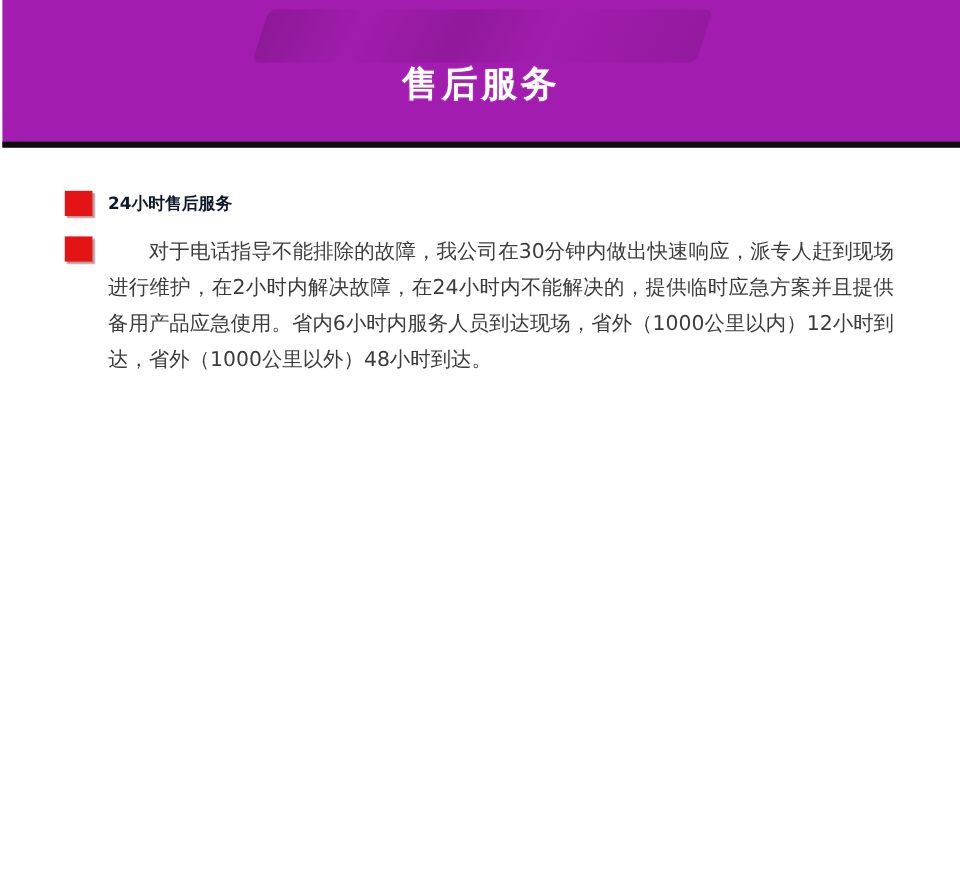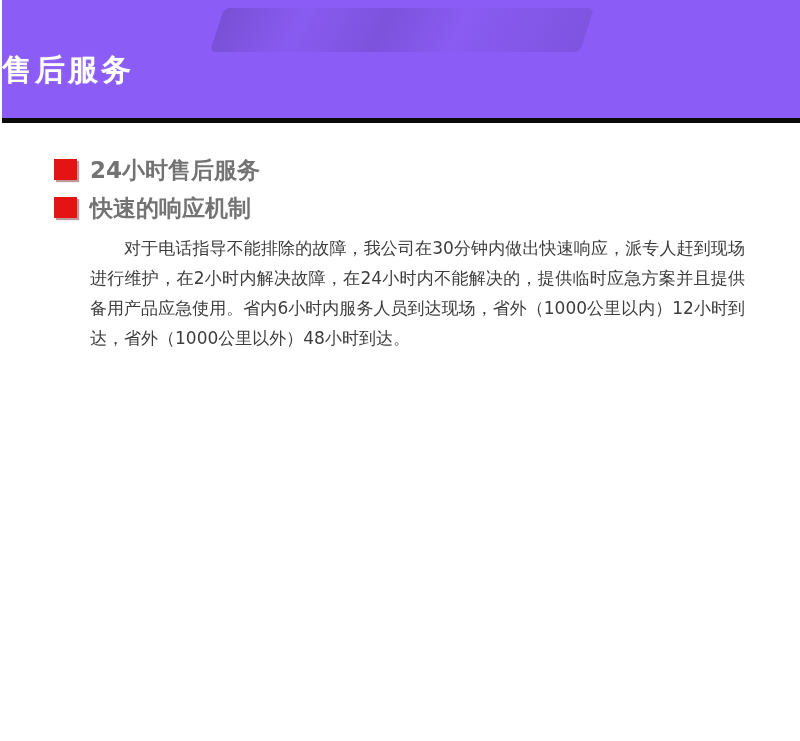--- a/index.html
+++ b/index.html
@@ -17,24 +17,25 @@
     width: 800px;
     height: 741px;
     background: #ffffff;
     position: relative;
   }
   
   .banner {
     position: relative;
     margin-left: 2px;
     height: 118px;
-    background: #8b5cf6;
+    background: #a21caf;
     border-bottom: 5px solid #0b0b0b;
     display: flex;
     align-items: center;
+    justify-content: center;
     overflow: hidden;
   }
   .banner h1 {
     margin: 22px 0 0 0;
     color: #ffffff;
     font-size: 30px;
     font-weight: bold;
     letter-spacing: 3px;
     text-shadow: 0 0 2px rgba(255,255,255,0.25);
   }
@@ -60,24 +61,24 @@
   .content {
     padding: 34px 55px 0 90px;
     color: #3c3c3c;
     font-size: 17px;
     line-height: 30px;
   }
   .section { margin: 0; }
   .heading {
     position: relative;
     margin: 0 0 12px 0;
-    font-size: 23px;
+    font-size: 14px;
     line-height: 26px;
     font-weight: bold;
-    color: #737373;
+    color: #0f172a;
   }
   .bullet {
     position: absolute;
     left: -36px;
     top: 2px;
     width: 23px;
     height: 21px;
     background: #e51414;
     box-shadow: 2px 2px 1px rgba(90,0,0,0.40);
   }
@@ -101,21 +102,20 @@
     <h2 class="heading">
       <span class="bullet" style="background: rgb(229, 20, 20);"></span>
       <span class="heading-text">24小时售后服务</span>
     </h2>
       </section>
 
 
   <section class="section">
     <h2 class="heading">
       <span class="bullet" style="background: rgb(229, 20, 20);"></span>
-      <span class="heading-text">快速的响应机制</span>
     </h2>
         <p>对于电话指导不能排除的故障，我公司在30分钟内做出快速响应，派专人赶到现场进行维护，在2小时内解决故障，在24小时内不能解决的，提供临时应急方案并且提供备用产品应急使用。省内6小时内服务人员到达现场，省外（1000公里以内）12小时到达，省外（1000公里以外）48小时到达。</p>
       </section>
 
   <section class="section">
       </section>
 </main>
 </div>
 
 </body></html>

